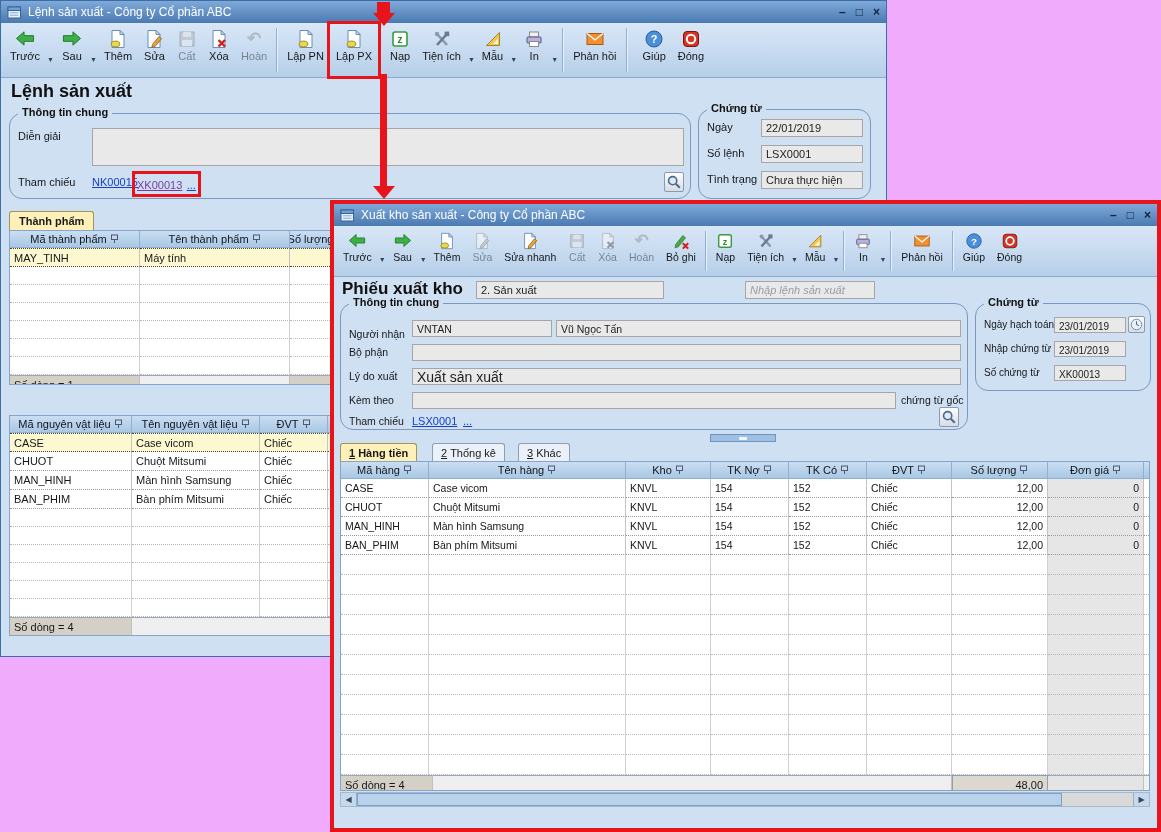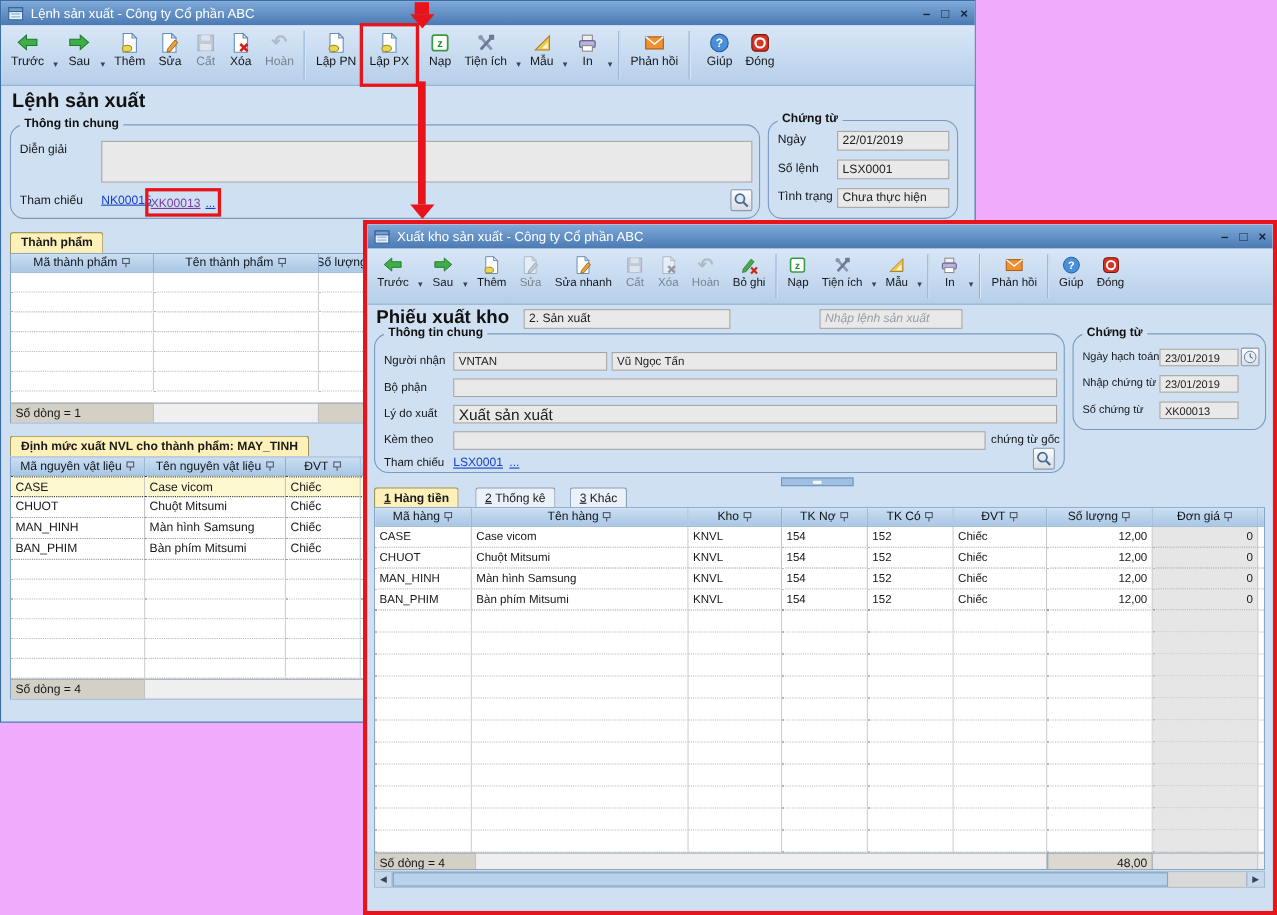--- a/index.html
+++ b/index.html
@@ -324,20 +324,25 @@
             <span>Tên thành phẩm</span>
             <svg width="9" height="10" viewBox="0 0 9 10">
               <rect x="1.5" y="1" width="6" height="4.5" fill="#c8d8ea" stroke="#4a5a70"></rect>
               <line x1="4.5" y1="5.5" x2="4.5" y2="9" stroke="#4a5a70"></line>
             </svg>
           </div>
         <div class="cell">
             <span>Số lượng</span>
           </div>
       </div>
+      <div class="grid-row drow sel" style="grid-template-columns:130px 150px 42px;">
+        <div class="cell">MAY_TINH</div>
+        <div class="cell">Máy tính</div>
+        <div class="cell"></div>
+      </div>
       <div>
           <div class="grid-row empty-row" style="grid-template-columns: 130px 150px 42px;">
             <div class="cell c0"></div>
             <div class="cell c1"></div>
             <div class="cell c2"></div>
           </div>
           <div class="grid-row empty-row" style="grid-template-columns: 130px 150px 42px;">
             <div class="cell c0"></div>
             <div class="cell c1"></div>
             <div class="cell c2"></div>
@@ -363,21 +368,20 @@
             <div class="cell c2"></div>
           </div>
         </div>
       <div class="grid-row gfoot" style="grid-template-columns:130px 150px 42px;">
         <div class="cell lead">Số dòng = 1</div>
         <div class="cell"></div>
         <div class="cell lead"></div>
       </div>
     </div>
 
-    <div class="tab-lbl" style="left:8px;top:395px;">Định mức xuất NVL cho thành phẩm: MAY_TINH</div>
     <div class="gridbox t2" style="left:8px;top:414px;width:322px;height:221px;">
       <div class="grid-row ghead" style="grid-template-columns:122px 128px 68px 4px;">
         <div class="cell">
             <span>Mã nguyên vật liệu</span>
             <svg width="9" height="10" viewBox="0 0 9 10">
               <rect x="1.5" y="1" width="6" height="4.5" fill="#c8d8ea" stroke="#4a5a70"></rect>
               <line x1="4.5" y1="5.5" x2="4.5" y2="9" stroke="#4a5a70"></line>
             </svg>
           </div>
         <div class="cell">
@@ -642,21 +646,21 @@
           <span>Đóng</span>
         </div>
       </div>
 
       <div class="h1" style="left:8px;top:75px;font-size:17px;">Phiếu xuất kho</div>
       <div class="fld" style="left:142px;top:77px;width:188px;height:18px;">2. Sản xuất</div>
       <div class="fld ph" style="left:411px;top:77px;width:130px;height:18px;">Nhập lệnh sản xuất</div>
 
       <div class="group" style="left:6px;top:99px;width:628px;height:127px;">
         <span class="legend">Thông tin chung</span>
-        <span class="flabel" style="left:8px;top:18px;font-size:10.5px;">Người nhận</span>
+        <span class="flabel" style="left:8px;top:24px;font-size:10.5px;">Người nhận</span>
         <div class="fld" style="left:71px;top:16px;width:140px;height:17px;font-size:10.5px;">VNTAN</div>
         <div class="fld" style="left:215px;top:16px;width:405px;height:17px;font-size:10.5px;">Vũ Ngọc Tấn</div>
         <span class="flabel" style="left:8px;top:42px;font-size:10.5px;">Bộ phận</span>
         <div class="fld" style="left:71px;top:40px;width:549px;height:17px;font-size:10.5px;"></div>
         <span class="flabel" style="left:8px;top:66px;font-size:10.5px;">Lý do xuất</span>
         <div class="fld" style="left:71px;top:64px;width:549px;height:17px;font-size:14px;">Xuất sản xuất</div>
         <span class="flabel" style="left:8px;top:90px;font-size:10.5px;">Kèm theo</span>
         <div class="fld" style="left:71px;top:88px;width:484px;height:17px;font-size:10.5px;"></div>
         <span class="flabel" style="left:560px;top:90px;font-size:10.5px;">chứng từ gốc</span>
         <span class="flabel" style="left:8px;top:111px;font-size:10.5px;">Tham chiếu</span>

